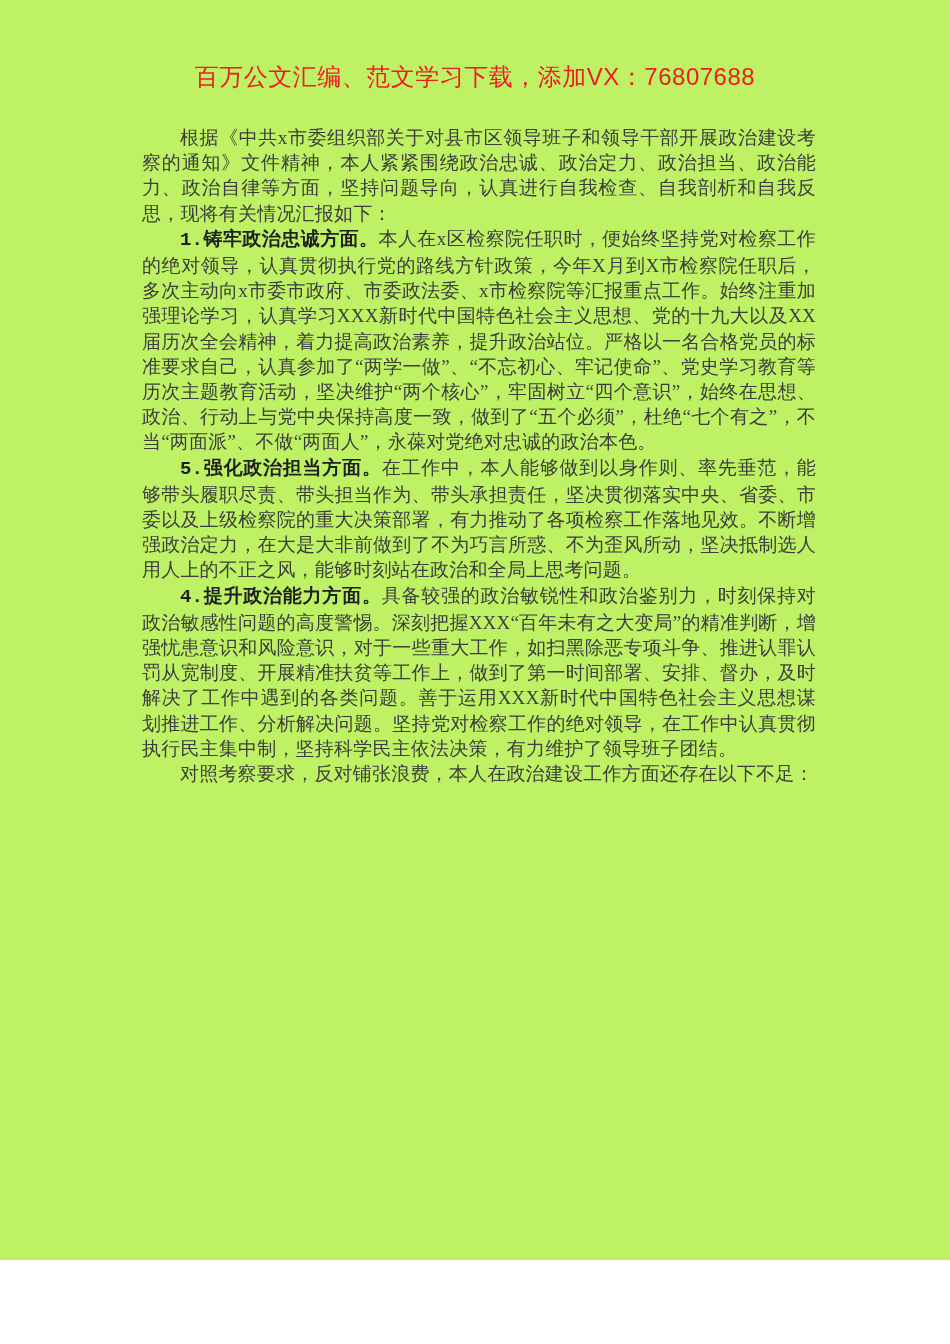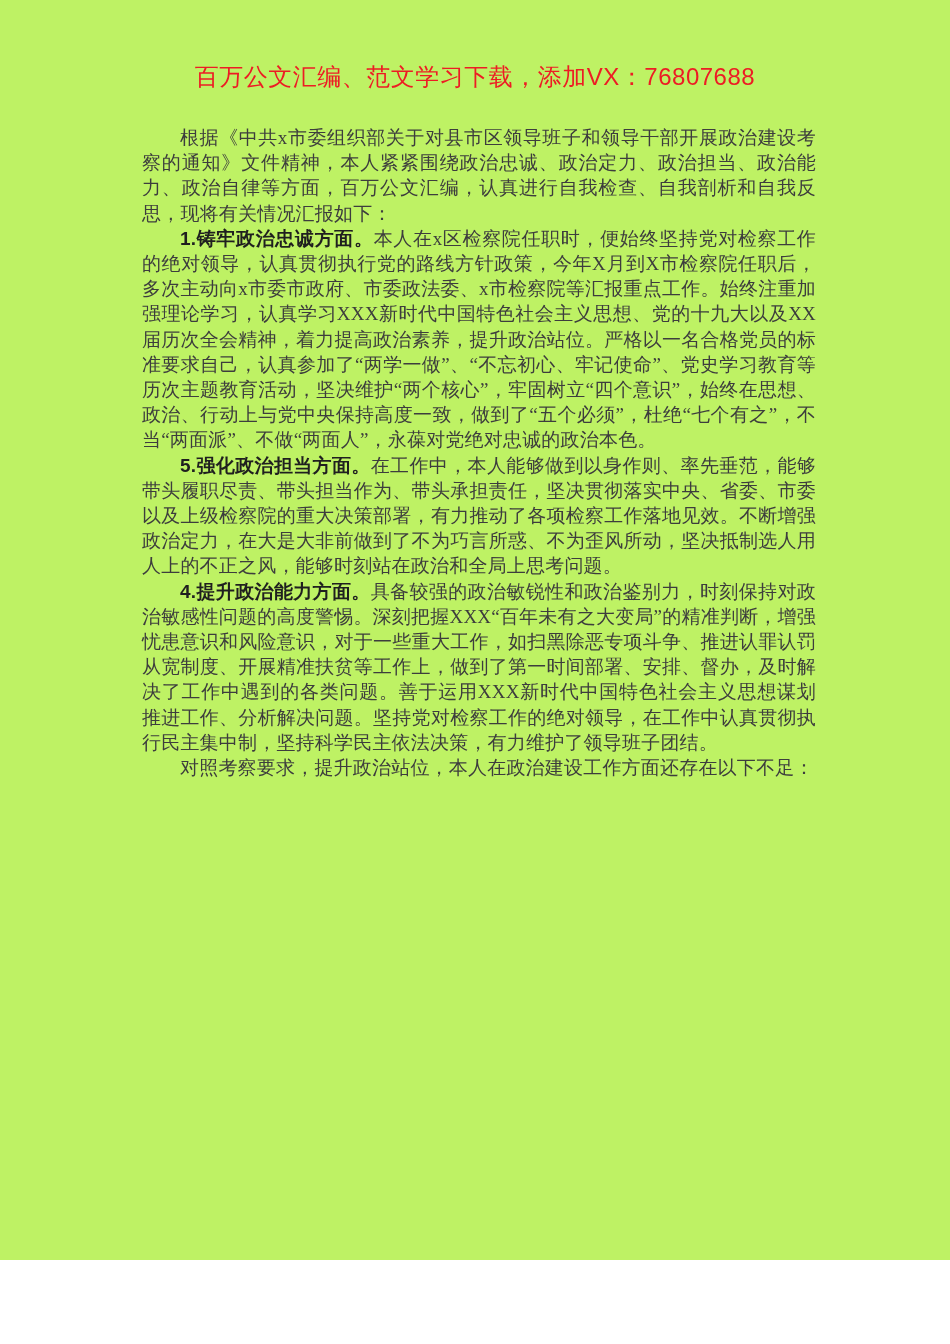--- a/index.html
+++ b/index.html
@@ -43,43 +43,43 @@
     margin: 0;
     padding: 0;
     text-indent: 38px;
   }
   .heading {
     font-family: "Liberation Sans", sans-serif;
     font-weight: 700;
     color: #1f1f1f;
   }
   .lead {
-    font-family: Liberation Sans, sans-serif;
+    font-family: Liberation Mono, monospace;
     font-weight: 700;
     color: #1f1f1f;
   }
 </style>
 </head>
 <body>
 
 <div class="page">
 
   <div class="promo">百万公文汇编、范文学习下载，添加VX：76807688</div>
 
   <div class="doc">
 
-    <p>根据《中共x市委组织部关于对县市区领导班子和领导干部开展政治建设考察的通知》文件精神，本人紧紧围绕政治忠诚、政治定力、政治担当、政治能力、政治自律等方面，百万公文汇编，认真进行自我检查、自我剖析和自我反思，现将有关情况汇报如下：</p>
+    <p>根据《中共x市委组织部关于对县市区领导班子和领导干部开展政治建设考察的通知》文件精神，本人紧紧围绕政治忠诚、政治定力、政治担当、政治能力、政治自律等方面，坚持问题导向，认真进行自我检查、自我剖析和自我反思，现将有关情况汇报如下：</p>
 
 
     <p><span class="lead">1.铸牢政治忠诚方面。</span><span>本人在x区检察院任职时，便始终坚持党对检察工作的绝对领导，认真贯彻执行党的路线方针政策，今年X月到X市检察院任职后，多次主动向x市委市政府、市委政法委、x市检察院等汇报重点工作。始终注重加强理论学习，认真学习XXX新时代中国特色社会主义思想、党的十九大以及XX届历次全会精神，着力提高政治素养，提升政治站位。严格以一名合格党员的标准要求自己，认真参加了“两学一做”、“不忘初心、牢记使命”、党史学习教育等历次主题教育活动，坚决维护“两个核心”，牢固树立“四个意识”，始终在思想、政治、行动上与党中央保持高度一致，做到了“五个必须”，杜绝“七个有之”，不当“两面派”、不做“两面人”，永葆对党绝对忠诚的政治本色。</span></p>
 
 
     <p><span class="lead">5.强化政治担当方面。</span><span>在工作中，本人能够做到以身作则、率先垂范，能够带头履职尽责、带头担当作为、带头承担责任，坚决贯彻落实中央、省委、市委以及上级检察院的重大决策部署，有力推动了各项检察工作落地见效。不断增强政治定力，在大是大非前做到了不为巧言所惑、不为歪风所动，坚决抵制选人用人上的不正之风，能够时刻站在政治和全局上思考问题。</span></p>
 
     <p><span class="lead">4.提升政治能力方面。</span><span>具备较强的政治敏锐性和政治鉴别力，时刻保持对政治敏感性问题的高度警惕。深刻把握XXX“百年未有之大变局”的精准判断，增强忧患意识和风险意识，对于一些重大工作，如扫黑除恶专项斗争、推进认罪认罚从宽制度、开展精准扶贫等工作上，做到了第一时间部署、安排、督办，及时解决了工作中遇到的各类问题。善于运用XXX新时代中国特色社会主义思想谋划推进工作、分析解决问题。坚持党对检察工作的绝对领导，在工作中认真贯彻执行民主集中制，坚持科学民主依法决策，有力维护了领导班子团结。</span></p>
 
 
 
-    <p>对照考察要求，提升政治站位，本人在政治建设工作方面还存在以下不足：</p>
+    <p>对照考察要求，反对铺张浪费，本人在政治建设工作方面还存在以下不足：</p>
 
   </div>
 
 </div>
 
 </body></html>

